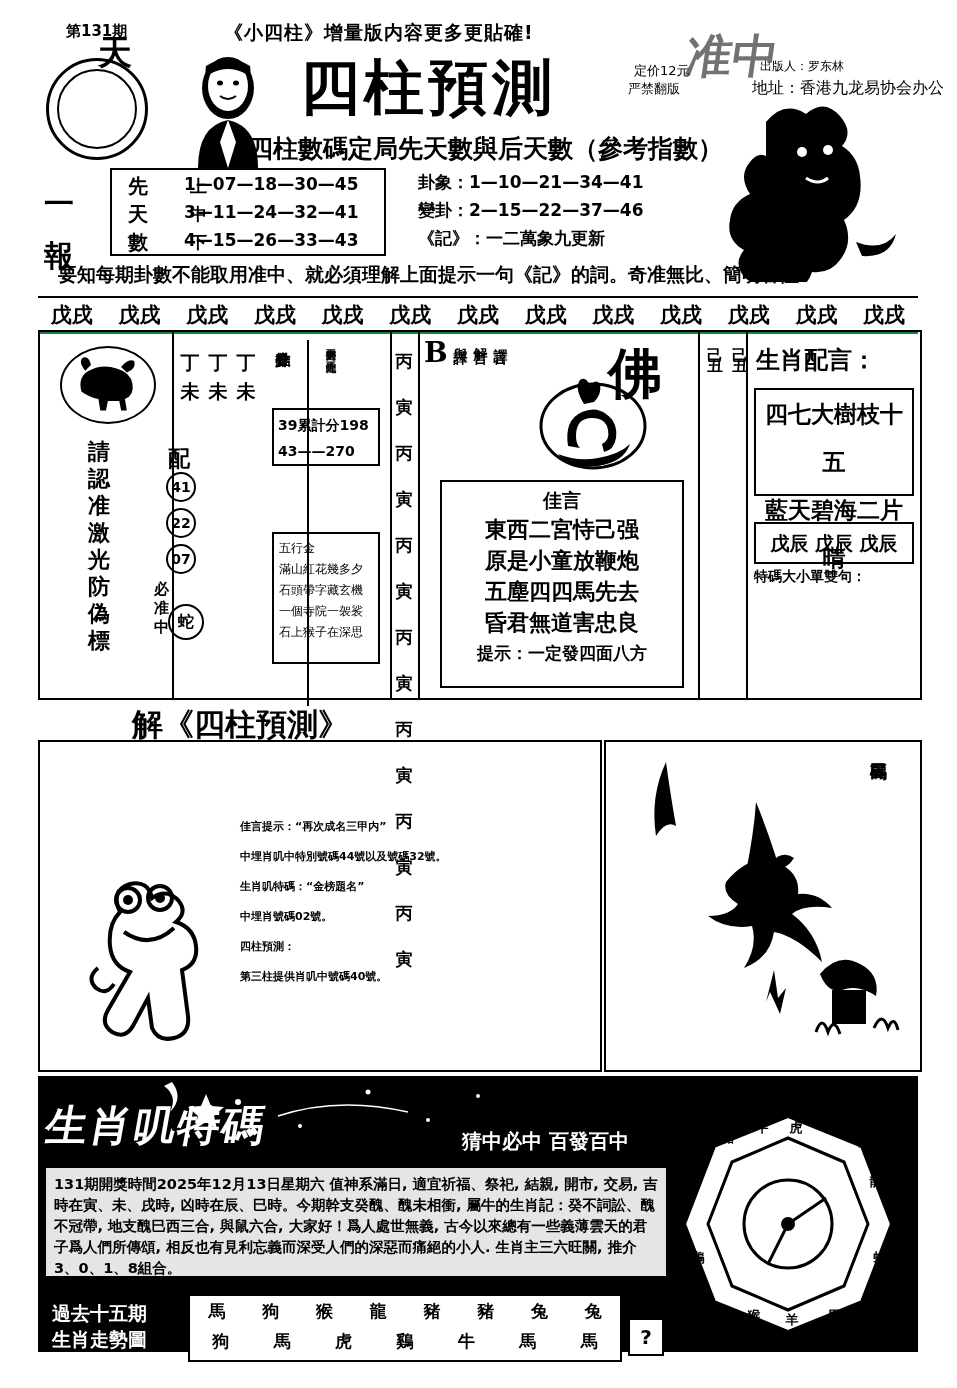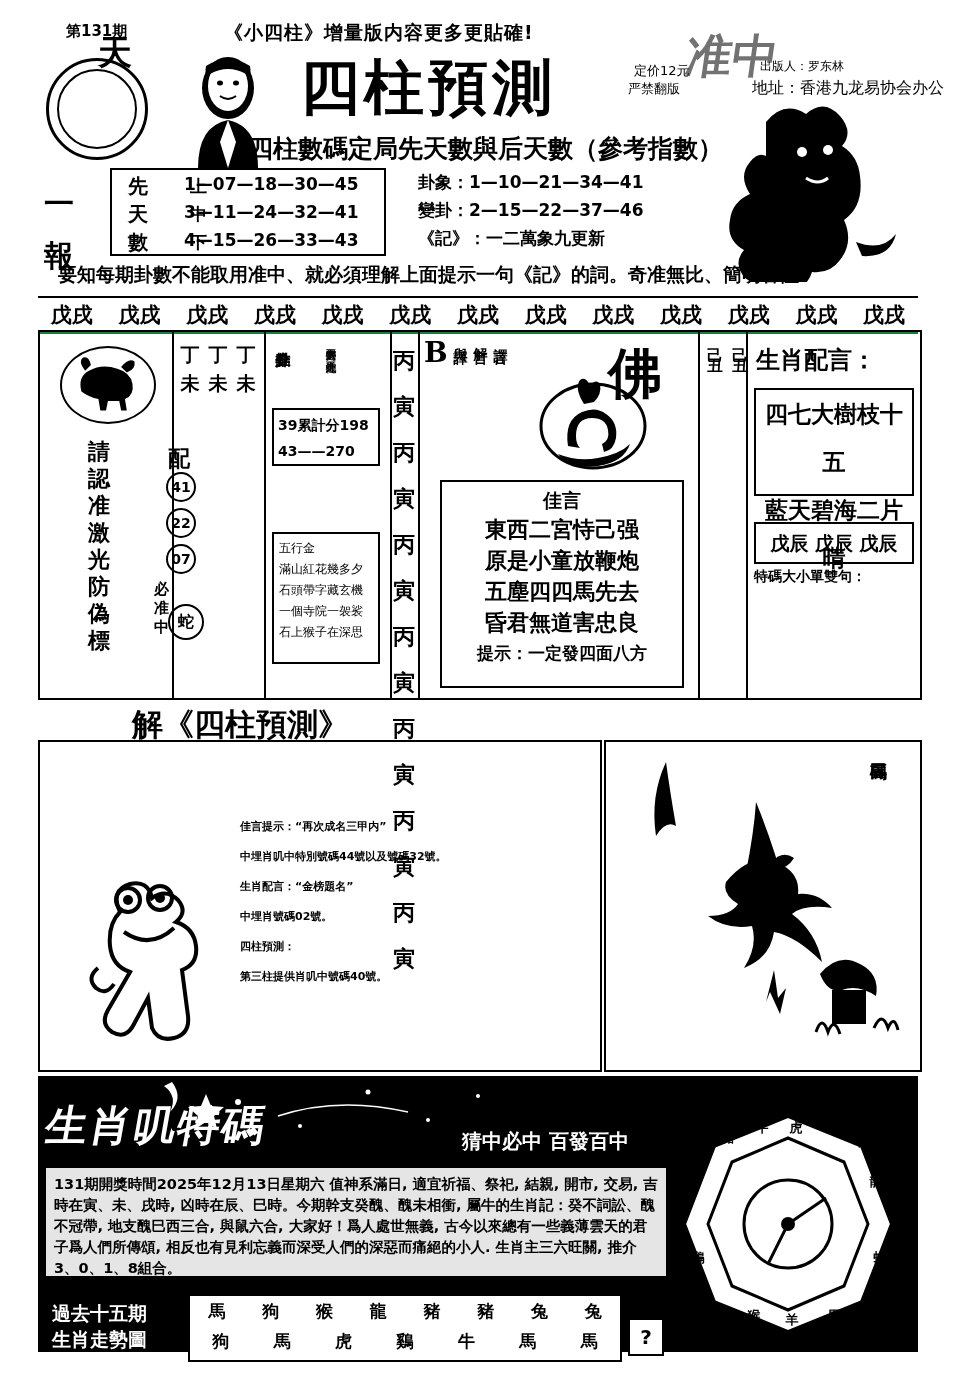--- a/index.html
+++ b/index.html
@@ -37,27 +37,27 @@
   .mid{position:absolute;left:38px;top:330px;width:880px;height:366px;border:2px solid #000;}
   .cellA{position:absolute;left:0;top:0;width:132px;height:100%;border-right:2px solid #000;}
   .oxcircle{position:absolute;left:20px;top:14px;width:92px;height:74px;border:2px solid #000;border-radius:50%;}
   .qingren{position:absolute;left:48px;top:106px;font-size:22px;font-weight:bold;line-height:27px;font-family:"DejaVu Serif",serif;}
   .peiw{position:absolute;left:128px;top:112px;font-size:22px;font-weight:bold;}
   .balls{position:absolute;left:126px;top:140px;}
   .ball{width:26px;height:26px;border:2px solid #000;border-radius:50%;font-size:14px;text-align:center;line-height:26px;margin-bottom:6px;font-weight:bold;}
   .bizhun{position:absolute;left:114px;top:248px;font-size:15px;font-weight:bold;}
   .she{position:absolute;left:128px;top:272px;width:32px;height:32px;border:2px solid #000;border-radius:50%;text-align:center;line-height:32px;font-size:16px;font-weight:bold;}
   .colDW{position:absolute;top:8px;width:28px;font-size:19px;font-weight:bold;line-height:29px;text-align:center;}
-  .midcolwrap{position:absolute;left:132px;top:0;width:92px;height:100%;border-right:2px solid #000;}
+  .midcolwrap{position:absolute;left:132px;top:8px;width:92px;height:100%;border-right:2px solid #000;padding-left:43px;}
   .tuijian{position:absolute;left:224px;top:0;width:126px;height:100%;border-right:2px solid #000;}
   .tjtitle{position:absolute;left:10px;top:8px;font-size:15px;font-weight:bold;line-height:17px;writing-mode:vertical-rl;text-orientation:upright;height:52px;}
   .tjbox{position:absolute;left:8px;top:76px;width:108px;height:58px;border:2px solid #000;font-size:14px;line-height:26px;padding:2px 4px;box-sizing:border-box;font-weight:bold;}
   .wuxingbox{position:absolute;left:8px;top:200px;width:108px;height:132px;border:2px solid #000;font-size:12px;line-height:21px;padding:4px 5px;box-sizing:border-box;}
   .bcol{position:absolute;left:350px;top:0;width:28px;height:100%;border-right:2px solid #000;}
-  .bingyin{position:absolute;left:352px;top:6px;width:24px;font-size:22px;font-weight:bold;line-height:46px;text-align:center;}
+  .bingyin{position:absolute;left:352px;top:6px;width:24px;font-size:17px;font-weight:bold;line-height:46px;text-align:center;}
   .bpanel{position:absolute;left:378px;top:0;width:280px;height:100%;border-right:2px solid #000;}
   .bletter{position:absolute;left:6px;top:4px;font-size:28px;font-weight:bold;font-family:"DejaVu Serif",serif;}
   .bverts{position:absolute;left:34px;top:4px;display:flex;flex-direction:row-reverse;gap:2px;}
   .bvert{writing-mode:vertical-rl;text-orientation:upright;font-size:14px;font-weight:bold;letter-spacing:2px;}
   .fo{position:absolute;left:190px;top:6px;font-size:54px;font-weight:bold;font-family:"DejaVu Serif",serif;}
   .deer{position:absolute;left:110px;top:14px;width:130px;height:130px;}
   .jybox{position:absolute;left:22px;top:148px;width:240px;height:204px;border:2px solid #000;text-align:center;}
   .jybox .t{font-size:19px;font-weight:bold;margin-top:6px;}
   .jybox .l{font-size:22px;font-weight:bold;line-height:31px;font-family:"DejaVu Serif",serif;}
   .jybox .h{font-size:17px;font-weight:bold;margin-top:4px;}
@@ -257,21 +257,21 @@
       <div class="wuchen">戊辰 戊辰 戊辰</div>
       <div class="temaline">特碼大小單雙句：</div>
     </div>
   </div>
 
   <div class="jietitle">解《四柱預測》</div>
   <div class="jieframe">
     <div class="jietext">
       <div>佳言提示：“再次成名三甲内”</div>
       <div>中埋肖叽中特別號碼44號以及號碼32號。</div>
-      <div>生肖配言：“金榜題名”</div>
+      <div>生肖叽特碼：“金榜題名”</div>
       <div>中埋肖號碼02號。</div>
       <div>四柱預測：</div>
       <div>第三柱提供肖叽中號碼40號。</div>
     </div>
     <svg class="frog" viewBox="0 0 160 190">
       <path d="M40 40 q-10 -22 10 -28 q18 -4 22 14 q14 -10 26 2 q10 12 -2 22 q18 6 20 24 q2 18 -14 24 l6 46 q2 18 -14 22 q-16 4 -22 -10 l-4 -30 l-14 26 q-8 16 -22 8 q-12 -8 -4 -22 l22 -38 q-18 -6 -20 -26 q-2 -22 10 -34Z" fill="none" stroke="#000" stroke-width="4"></path>
       <circle cx="48" cy="28" r="12" fill="none" stroke="#000" stroke-width="4"></circle>
       <circle cx="48" cy="28" r="5" fill="#000"></circle>
       <circle cx="80" cy="26" r="12" fill="none" stroke="#000" stroke-width="4"></circle>
       <circle cx="80" cy="26" r="5" fill="#000"></circle>

